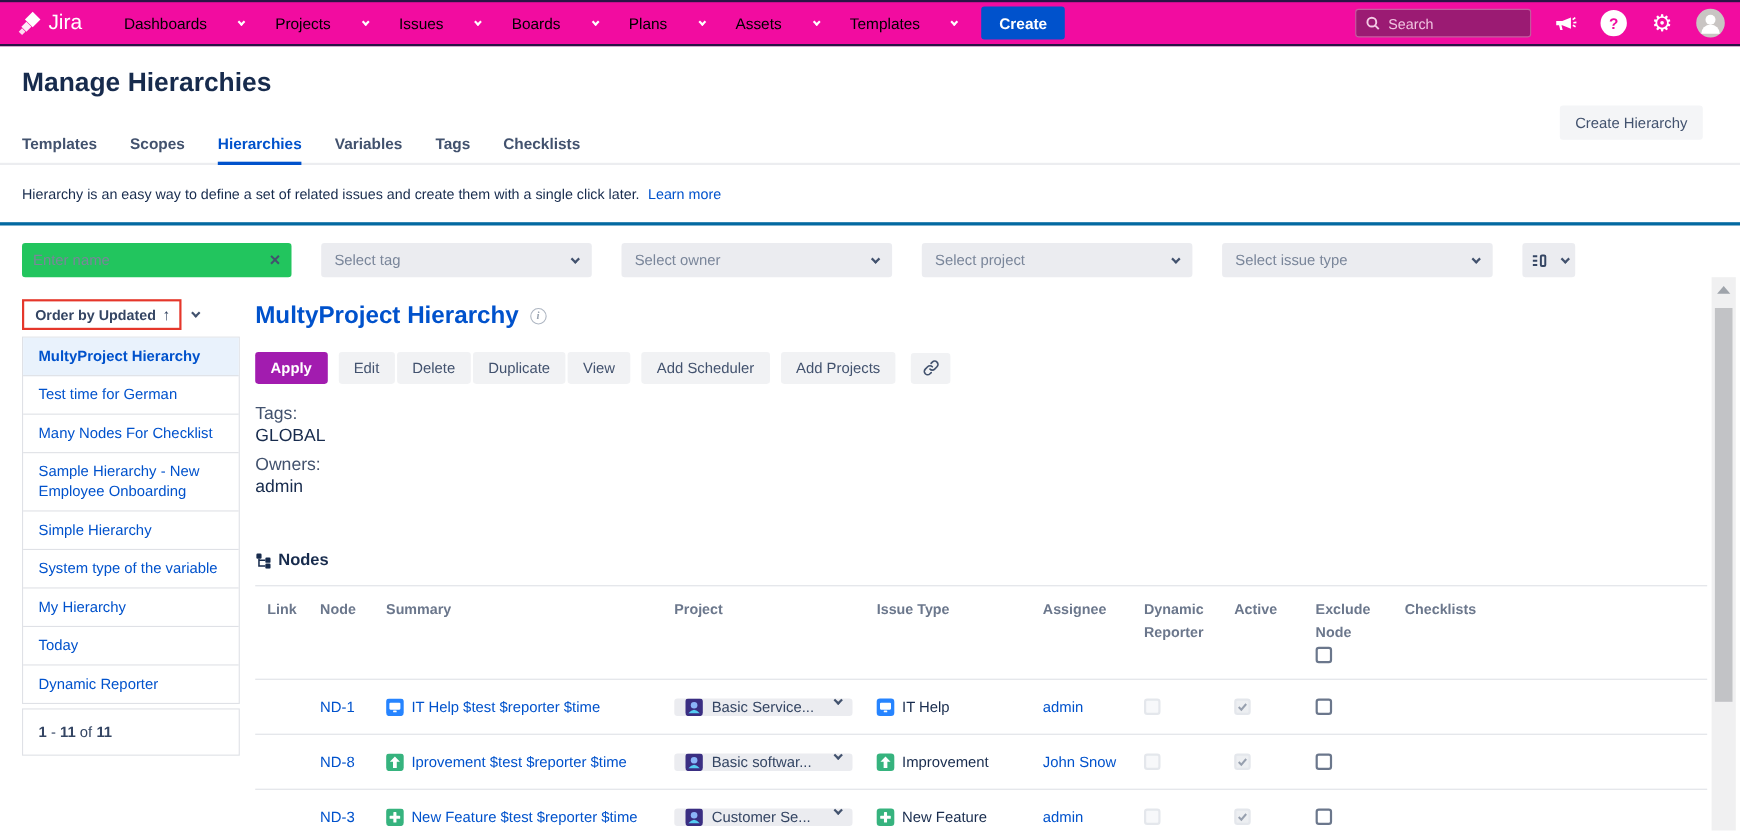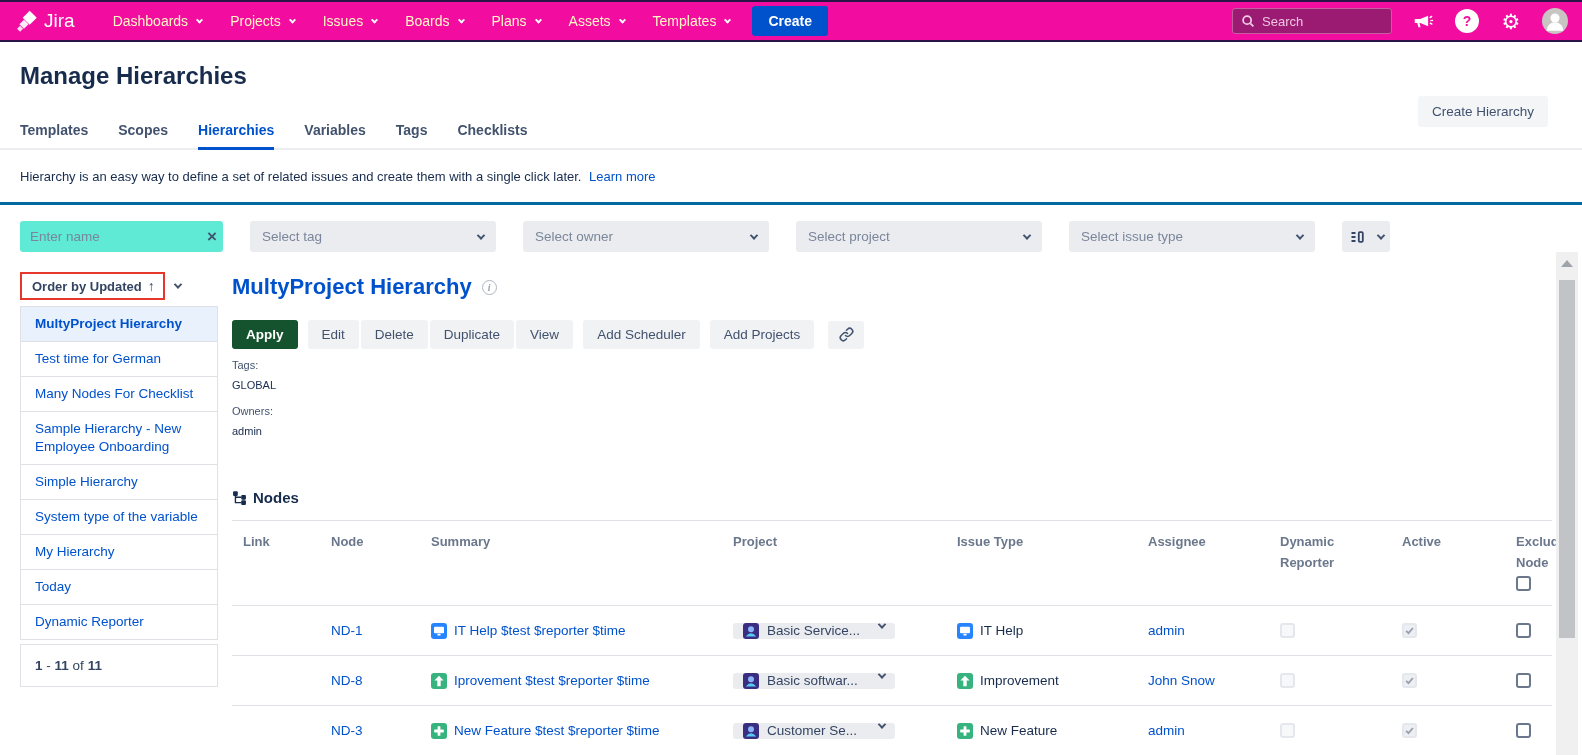--- a/index.html
+++ b/index.html
@@ -5,22 +5,22 @@
   * { margin:0; padding:0; box-sizing:border-box; }
   html,body { width:1582px; height:755px; overflow:hidden; background:#fff;
               font-family:"Liberation Sans", sans-serif; color:#172B4D; }
 
   
   .topnav { height:42px; background:#F20CA0; display:flex; align-items:center;
             padding:0 14px; border-top:2px solid #2a1445; border-bottom:2px solid #2a1445; }
   .brand { display:flex; align-items:center; gap:4px; color:#fff; font-size:19px; font-weight:500; margin-right:26px; }
   .brand svg { width:26px; height:26px; }
   .nav-menu { display:flex; align-items:center; gap:4px; }
-  .nav-item { color:#fef9c3; font-size:14px; font-weight:500; padding:6px 12px; cursor:pointer;
-              display:flex; align-items:center; white-space:nowrap; }
+  .nav-item { color:#000000; font-size:14px; font-weight:500; padding:6px 12px; cursor:pointer;
+              display:flex; align-items:center; white-space:nowrap;gap:20px; }
   .chev { display:inline-block; width:6px; height:6px; border-right:2px solid #42526E;
           border-bottom:2px solid #42526E; transform:rotate(45deg) translate(-1px,-1px); margin-left:9px; }
   .chev-w { border-color:#fff; width:5px; height:5px; }
   .create-btn { background:#0052CC; color:#fff; font-size:14px; font-weight:700; border:none;
                 border-radius:3px; padding:7px 16px; margin-left:10px; cursor:pointer; }
   .nav-right { margin-left:auto; display:flex; align-items:center; gap:18px; }
   .nav-search { width:160px; height:26px; background:#9B1B73; border:1px solid #C25F9F; border-radius:3px;
                 display:flex; align-items:center; padding:0 8px; gap:7px; }
   .nav-search input { background:transparent; border:none; outline:none; color:#fef9c3; font-size:13px; width:110px;
                       font-family:"Liberation Sans", sans-serif; }
@@ -40,21 +40,21 @@
   .tab { font-size:14px; font-weight:600; color:#42526E; padding:8px 0 10px 0; cursor:pointer; position:relative; }
   .tab.active { color:#0052CC; }
   .tab.active::after { content:""; position:absolute; left:0; right:0; bottom:-2px; height:3px; background:#0052CC; }
   .create-h-btn { position:absolute; right:34px; top:-18px; background:#F4F5F7; border:none; border-radius:3px;
                   color:#42526E; font-size:13.5px; padding:8px 14px; cursor:pointer; font-family:"Liberation Sans",sans-serif; }
   .desc-row { padding:19px 20px 18px 20px; font-size:13px; color:#172B4D; border-bottom:3px solid #0369a1; }
   .desc-row a { color:#0052CC; text-decoration:none; cursor:pointer; margin-left:4px; }
 
   
   .filters { display:flex; gap:27px; padding:16px 0 0 20px; align-items:center; }
-  .f-name { width:203px; height:31px; background:#5eead4; border-radius:3px; display:flex; align-items:center; padding:0 10px; }
+  .f-name { width:245px; height:31px; background:#22c55e; border-radius:3px; display:flex; align-items:center; padding:0 10px; }
   .f-name input { flex:1; background:transparent; border:none; outline:none; font-size:13.5px; color:#344563;
                   font-family:"Liberation Sans",sans-serif; }
   .f-name input::placeholder { color:#7A869A; }
   .f-x { color:#42526E; font-size:17px; font-weight:700; cursor:pointer; line-height:1; }
   .select { width:246px; height:31px; background:#EBECF0; border-radius:3px; display:flex; align-items:center;
             justify-content:space-between; padding:0 12px; cursor:pointer; }
   .select .ph { color:#7A869A; font-size:13.5px; }
   .view-btn { width:48px; height:31px; background:#EBECF0; border-radius:3px; display:flex; align-items:center;
               justify-content:center; gap:4px; cursor:pointer; }
 
@@ -76,33 +76,33 @@
   
   .content { position:absolute; left:232px; top:272px; width:1320px; }
   .h-title { display:flex; align-items:center; gap:10px; }
   .h-title h1 { font-size:22px; line-height:30px; font-weight:600; color:#0052CC; }
   .info-i { width:15px; height:15px; border:1.5px solid #AEB6C2; border-radius:50%; color:#99A3B0;
             font-size:10px; font-weight:700; display:flex; align-items:center; justify-content:center;
             font-family:"Liberation Serif",serif; font-style:italic; }
   .btn-row { margin-top:18px; display:flex; align-items:center; gap:10px; }
   .btn { border:none; border-radius:3px; font-size:13.5px; padding:7px 14px; cursor:pointer;
          font-family:"Liberation Sans",sans-serif; background:#F1F2F4; color:#42526E; }
-  .btn.primary { background:#14532d; color:#fff; font-weight:700; }
+  .btn.primary { background:#a21caf; color:#fff; font-weight:700; }
   .btn-group { display:flex; gap:2px; }
   .link-btn { width:36px; height:28px; background:#F1F2F4; border:none; border-radius:3px; display:flex;
               align-items:center; justify-content:center; cursor:pointer; margin-left:4px; }
-  .meta { margin-top:6px; font-size:11px; line-height:20px; color:#42526E; }
+  .meta { margin-top:18px; font-size:16px; line-height:20px; color:#42526E; }
   .meta .val { color:#172B4D; }
   .meta-block + .meta-block { margin-top:6px; }
   .nodes-head { margin-top:48px; display:flex; align-items:center; gap:6px; font-size:15px; font-weight:700; color:#172B4D; }
 
   
   .ntable { margin-top:14px; }
   .tgrid { display:grid; grid-template-columns:48px 60px 262px 184px 151px 92px 82px 74px 81px 1fr;
-           padding-left:11px; align-items:center;gap:40px; }
+           padding-left:11px; align-items:center; }
   .thead { border-top:1px solid #DFE1E6; padding-top:10px; padding-bottom:8px; align-items:start; }
   .th { font-size:13px; font-weight:600; color:#6B778C; line-height:21px; }
   .th .cb { margin-top:3px; }
   .trow { border-top:1px solid #DFE1E6; height:50px; }
   .c { font-size:13.5px; color:#172B4D; display:flex; align-items:center; }
   .lnk { color:#0052CC; text-decoration:none; cursor:pointer; white-space:nowrap; }
   .sum { gap:7px; overflow:hidden; }
   .titype { width:16px; height:16px; border-radius:3px; display:inline-flex; flex:0 0 16px; }
   .titype svg { width:16px; height:16px; }
   .itype { gap:7px; }

